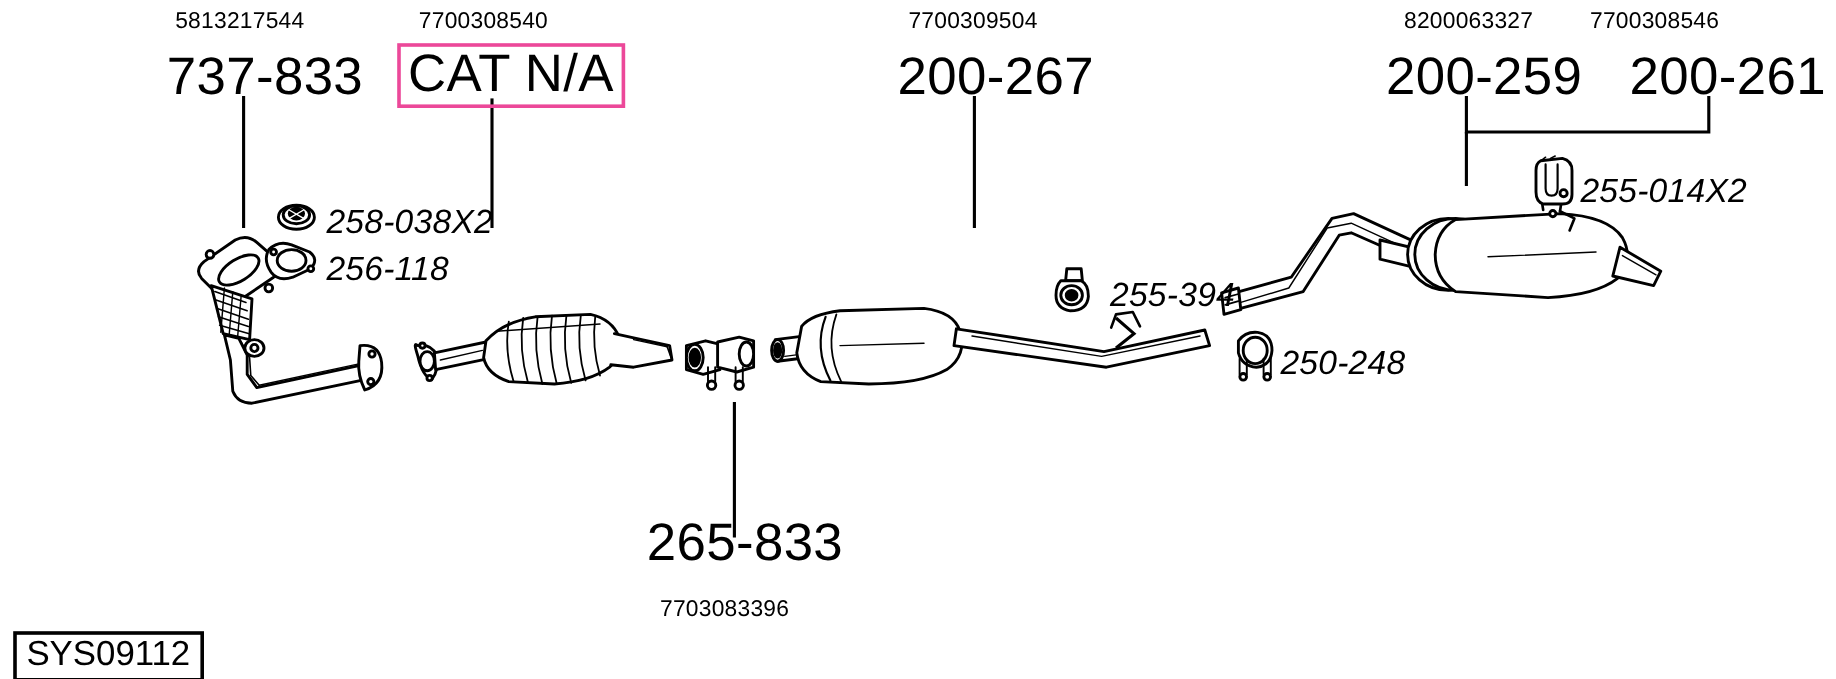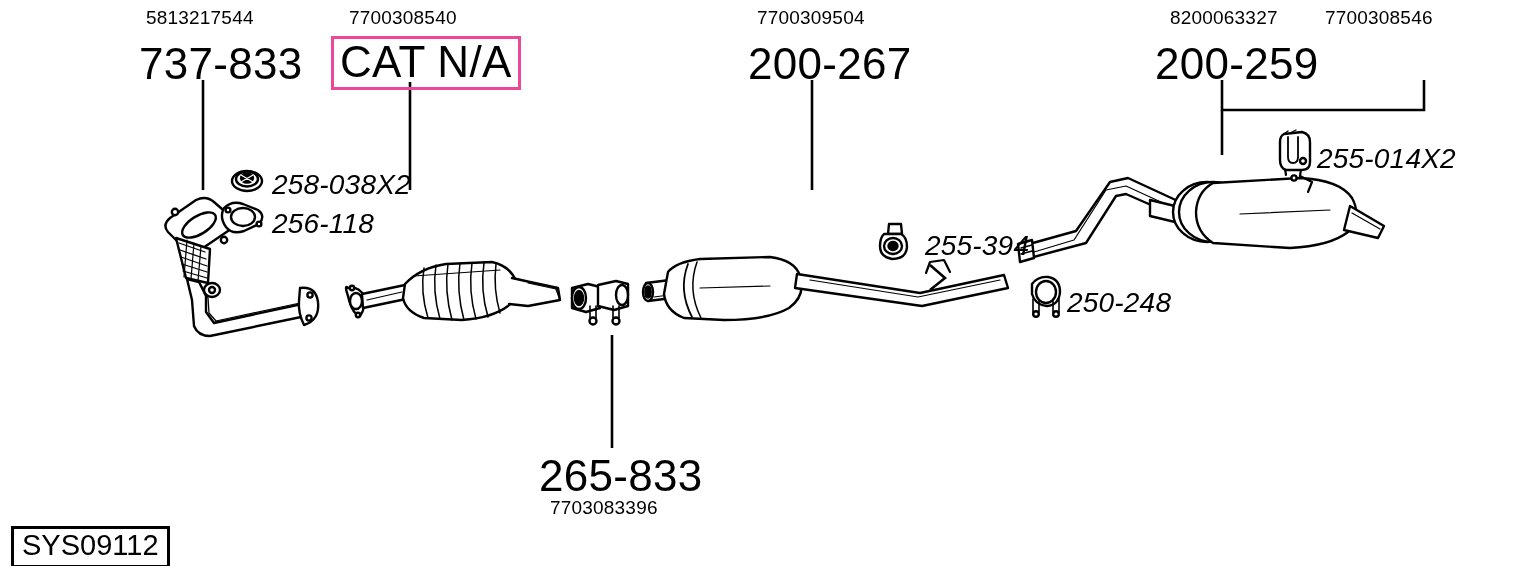--- a/index.html
+++ b/index.html
@@ -198,22 +198,23 @@
   <div class="lbl oem" style="left:349px;top:7px;">7700308540</div>
   <div class="lbl main boxed" style="left:331px;top:36px;">CAT N/A</div>
 
   <div class="lbl oem" style="left:757px;top:7px;">7700309504</div>
   <div class="lbl main" style="left:748px;top:39px;">200-267</div>
 
   <div class="lbl oem" style="left:1170px;top:7px;">8200063327</div>
   <div class="lbl main" style="left:1155px;top:39px;">200-259</div>
 
   <div class="lbl oem" style="left:1325px;top:7px;">7700308546</div>
-
-  <div class="lbl main" style="left:539px;top:451px;">265-833</div>
+  <div class="lbl main" style="left:1358px;top:39px;">200-261</div>
+
+  <div class="lbl main" style="left:539px;top:428px;">265-833</div>
   <div class="lbl oem" style="left:550px;top:497px;text-align:center;">7703083396</div>
 
   <div class="lbl small" style="left:272px;top:169px;">258-038X2</div>
   <div class="lbl small" style="left:272px;top:208px;">256-118</div>
   <div class="lbl small" style="left:925px;top:230px;">255-394</div>
   <div class="lbl small" style="left:1067px;top:287px;">250-248</div>
   <div class="lbl small" style="left:1317px;top:143px;">255-014X2</div>
 
   <div class="sys" style="left:11px;top:526px;">SYS09112</div>
 

